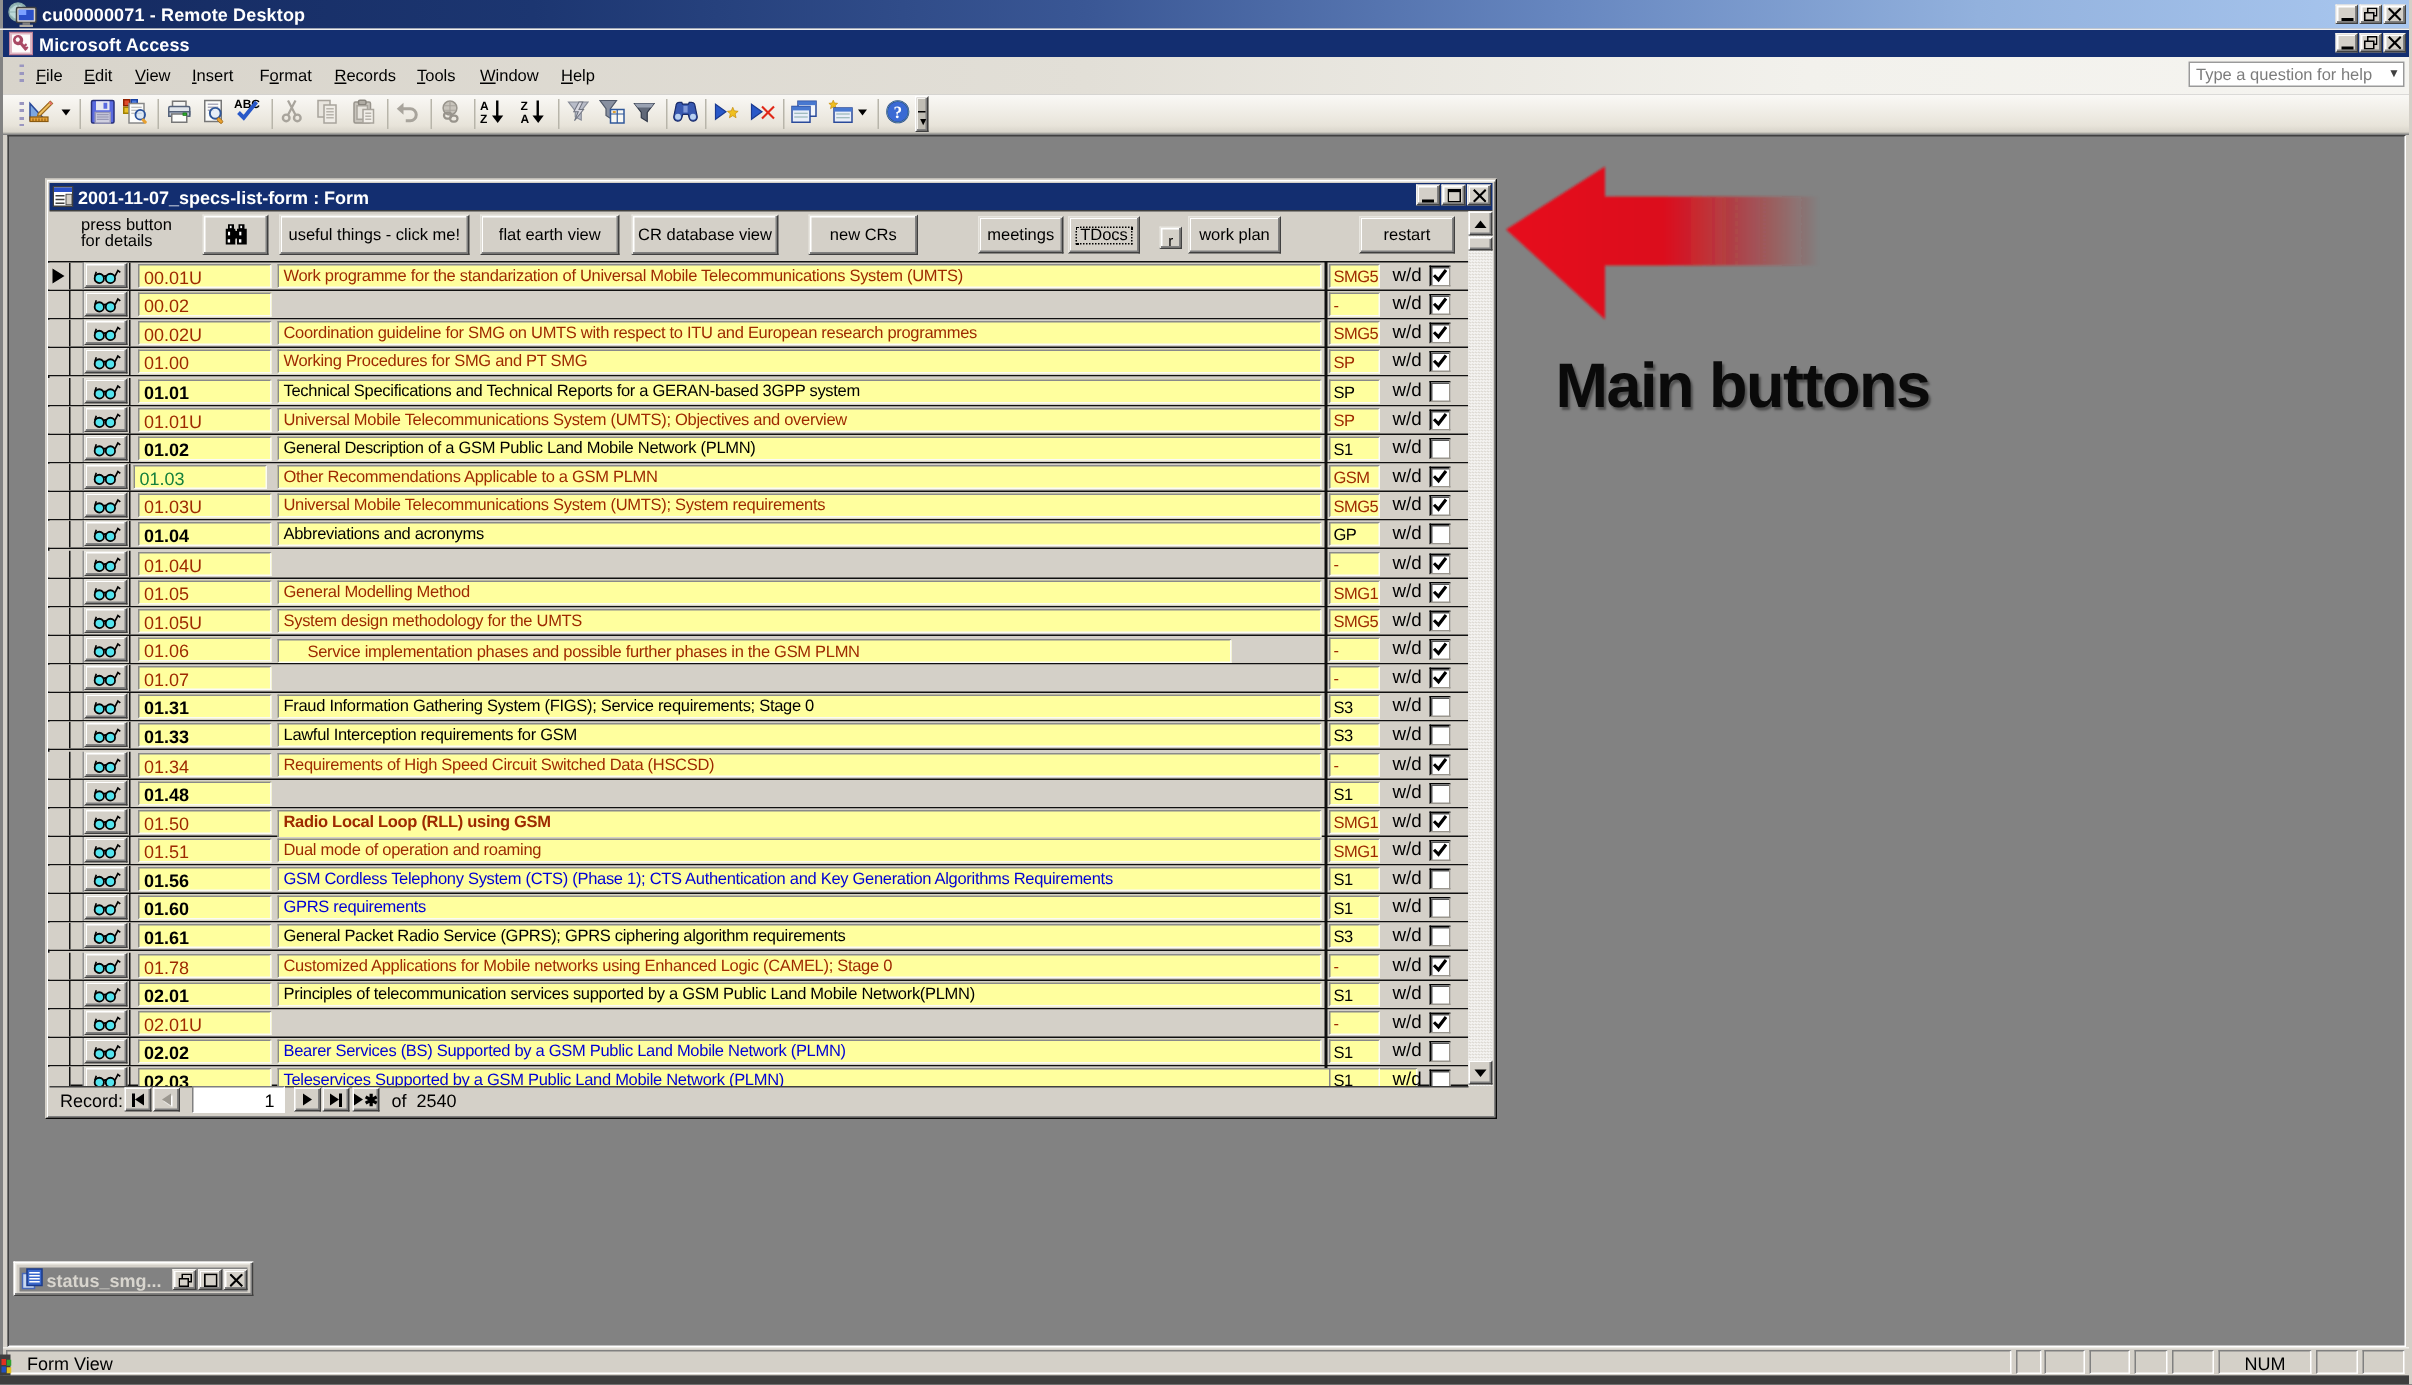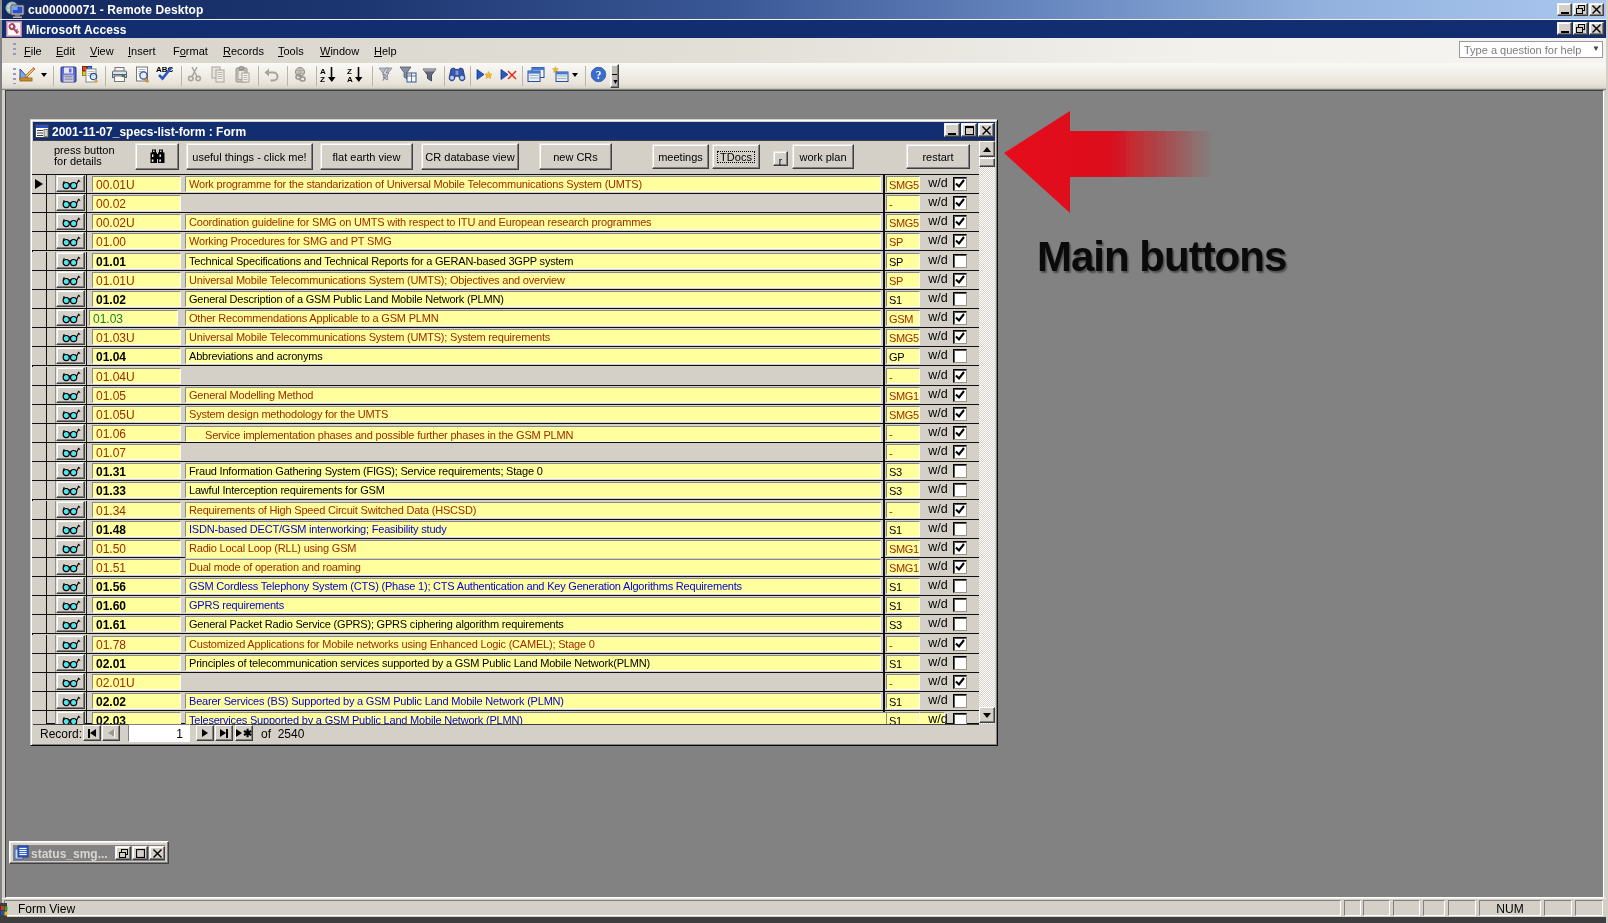--- a/index.html
+++ b/index.html
@@ -614,21 +614,21 @@
       <svg width="20" height="14" viewBox="0 0 20 14">
 <circle cx="5.2" cy="8.6" r="3.1" fill="#55e4ee" stroke="#000" stroke-width="1.2"></circle>
 <circle cx="12.6" cy="8.6" r="3.1" fill="#55e4ee" stroke="#000" stroke-width="1.2"></circle>
 <path d="M8.2 7.6 Q 9 6.4 10.2 7.2" fill="none" stroke="#000" stroke-width="1.1"></path>
 <path d="M15.6 7.2 L 17.6 3.4 L 19.2 4.6" fill="none" stroke="#000" stroke-width="1.1"></path>
 <path d="M2.2 7.2 L 3.2 4.2" fill="none" stroke="#000" stroke-width="1.1"></path>
 </svg>
     </div>
     <div class="abs" style="left:54px;top:0;width:1px;height:18px;background:#101010;"></div>
     <div class="abs yf" style="left:60px;top:0.5px;width:89px;height:16px;color:#9e2a00;font-weight:normal;">01.06</div>
-    <div class="abs yf yd" style="left:153px;top:2px;width:696px;height:16px;color:#9e2a00;padding-left:19px;">Service implementation phases and possible further phases in the GSM PLMN</div>
+    <div class="abs yf yd" style="left:153px;top:2px;width:636px;height:16px;color:#9e2a00;padding-left:19px;">Service implementation phases and possible further phases in the GSM PLMN</div>
     <div class="abs yf yg" style="left:854px;top:0.5px;width:34px;height:16px;color:#9e2a00;">-</div>
     <div class="abs" style="left:892px;top:1px;width:28px;height:16px;font-size:12.5px;color:#000;text-align:center;">w/d</div>
     <div class="abs" style="left:921px;top:1.5px;width:14px;height:14px;background:#fff;border:1px solid;border-color:#000 #9a968e #9a968e #000;box-shadow:inset 1px 1px 0 #555;display:flex;align-items:center;justify-content:center;">
       <svg width="10" height="10" viewBox="0 0 10 10">
         <path d="M1 4.5 L 4 7.5 L 9 1" fill="none" stroke="#000" stroke-width="2.1"></path>
       </svg>
     </div>
   </div>
 <div class="abs" style="left:32px;top:443px;width:947px;height:19px;overflow:hidden;">
     <div class="abs" style="left:0;top:18px;width:947px;height:1px;background:#101010;"></div>
@@ -725,41 +725,40 @@
       <svg width="20" height="14" viewBox="0 0 20 14">
 <circle cx="5.2" cy="8.6" r="3.1" fill="#55e4ee" stroke="#000" stroke-width="1.2"></circle>
 <circle cx="12.6" cy="8.6" r="3.1" fill="#55e4ee" stroke="#000" stroke-width="1.2"></circle>
 <path d="M8.2 7.6 Q 9 6.4 10.2 7.2" fill="none" stroke="#000" stroke-width="1.1"></path>
 <path d="M15.6 7.2 L 17.6 3.4 L 19.2 4.6" fill="none" stroke="#000" stroke-width="1.1"></path>
 <path d="M2.2 7.2 L 3.2 4.2" fill="none" stroke="#000" stroke-width="1.1"></path>
 </svg>
     </div>
     <div class="abs" style="left:54px;top:0;width:1px;height:18px;background:#101010;"></div>
     <div class="abs yf" style="left:60px;top:0.5px;width:89px;height:16px;color:#000;font-weight:bold;">01.48</div>
-    <div class="abs yf yd" style="left:153px;top:0.5px;width:696px;height:16px;color:#0000d6;">ISDN-based DECT/GSM interworking; Feasibility study</div>
     <div class="abs yf yg" style="left:854px;top:0.5px;width:34px;height:16px;color:#000;">S1</div>
     <div class="abs" style="left:892px;top:1px;width:28px;height:16px;font-size:12.5px;color:#000;text-align:center;">w/d</div>
     <div class="abs" style="left:921px;top:1.5px;width:14px;height:14px;background:#fff;border:1px solid;border-color:#000 #9a968e #9a968e #000;box-shadow:inset 1px 1px 0 #555;display:flex;align-items:center;justify-content:center;"></div>
   </div>
 <div class="abs" style="left:32px;top:539px;width:947px;height:19px;overflow:hidden;">
     <div class="abs" style="left:0;top:18px;width:947px;height:1px;background:#101010;"></div>
     <div class="abs" style="left:0;top:0;width:15px;height:18px;background:#d4d0c8;border-right:1px solid #101010;"></div>
     <div class="abs" style="left:23px;top:0;width:1px;height:18px;background:#909090;"></div>
     <div class="abs tbtn" style="left:24px;top:0;width:29px;height:17px;">
       <svg width="20" height="14" viewBox="0 0 20 14">
 <circle cx="5.2" cy="8.6" r="3.1" fill="#55e4ee" stroke="#000" stroke-width="1.2"></circle>
 <circle cx="12.6" cy="8.6" r="3.1" fill="#55e4ee" stroke="#000" stroke-width="1.2"></circle>
 <path d="M8.2 7.6 Q 9 6.4 10.2 7.2" fill="none" stroke="#000" stroke-width="1.1"></path>
 <path d="M15.6 7.2 L 17.6 3.4 L 19.2 4.6" fill="none" stroke="#000" stroke-width="1.1"></path>
 <path d="M2.2 7.2 L 3.2 4.2" fill="none" stroke="#000" stroke-width="1.1"></path>
 </svg>
     </div>
     <div class="abs" style="left:54px;top:0;width:1px;height:18px;background:#101010;"></div>
     <div class="abs yf" style="left:60px;top:0.5px;width:89px;height:16px;color:#9e2a00;font-weight:normal;">01.50</div>
-    <div class="abs yf yd" style="left:153px;top:0.5px;width:696px;height:32px;color:#9e2a00;">Radio Local Loop (RLL) using GSM</div>
+    <div class="abs yf yd" style="left:153px;top:0.5px;width:696px;height:32px;color:#9e2a00;font-weight:bold;">Radio Local Loop (RLL) using GSM</div>
     <div class="abs yf yg" style="left:854px;top:0.5px;width:34px;height:16px;color:#9e2a00;">SMG1</div>
     <div class="abs" style="left:892px;top:1px;width:28px;height:16px;font-size:12.5px;color:#000;text-align:center;">w/d</div>
     <div class="abs" style="left:921px;top:1.5px;width:14px;height:14px;background:#fff;border:1px solid;border-color:#000 #9a968e #9a968e #000;box-shadow:inset 1px 1px 0 #555;display:flex;align-items:center;justify-content:center;">
       <svg width="10" height="10" viewBox="0 0 10 10">
         <path d="M1 4.5 L 4 7.5 L 9 1" fill="none" stroke="#000" stroke-width="2.1"></path>
       </svg>
     </div>
   </div>
 <div class="abs" style="left:32px;top:558px;width:947px;height:19px;overflow:hidden;">
     <div class="abs" style="left:0;top:18px;width:947px;height:1px;background:#101010;"></div>

